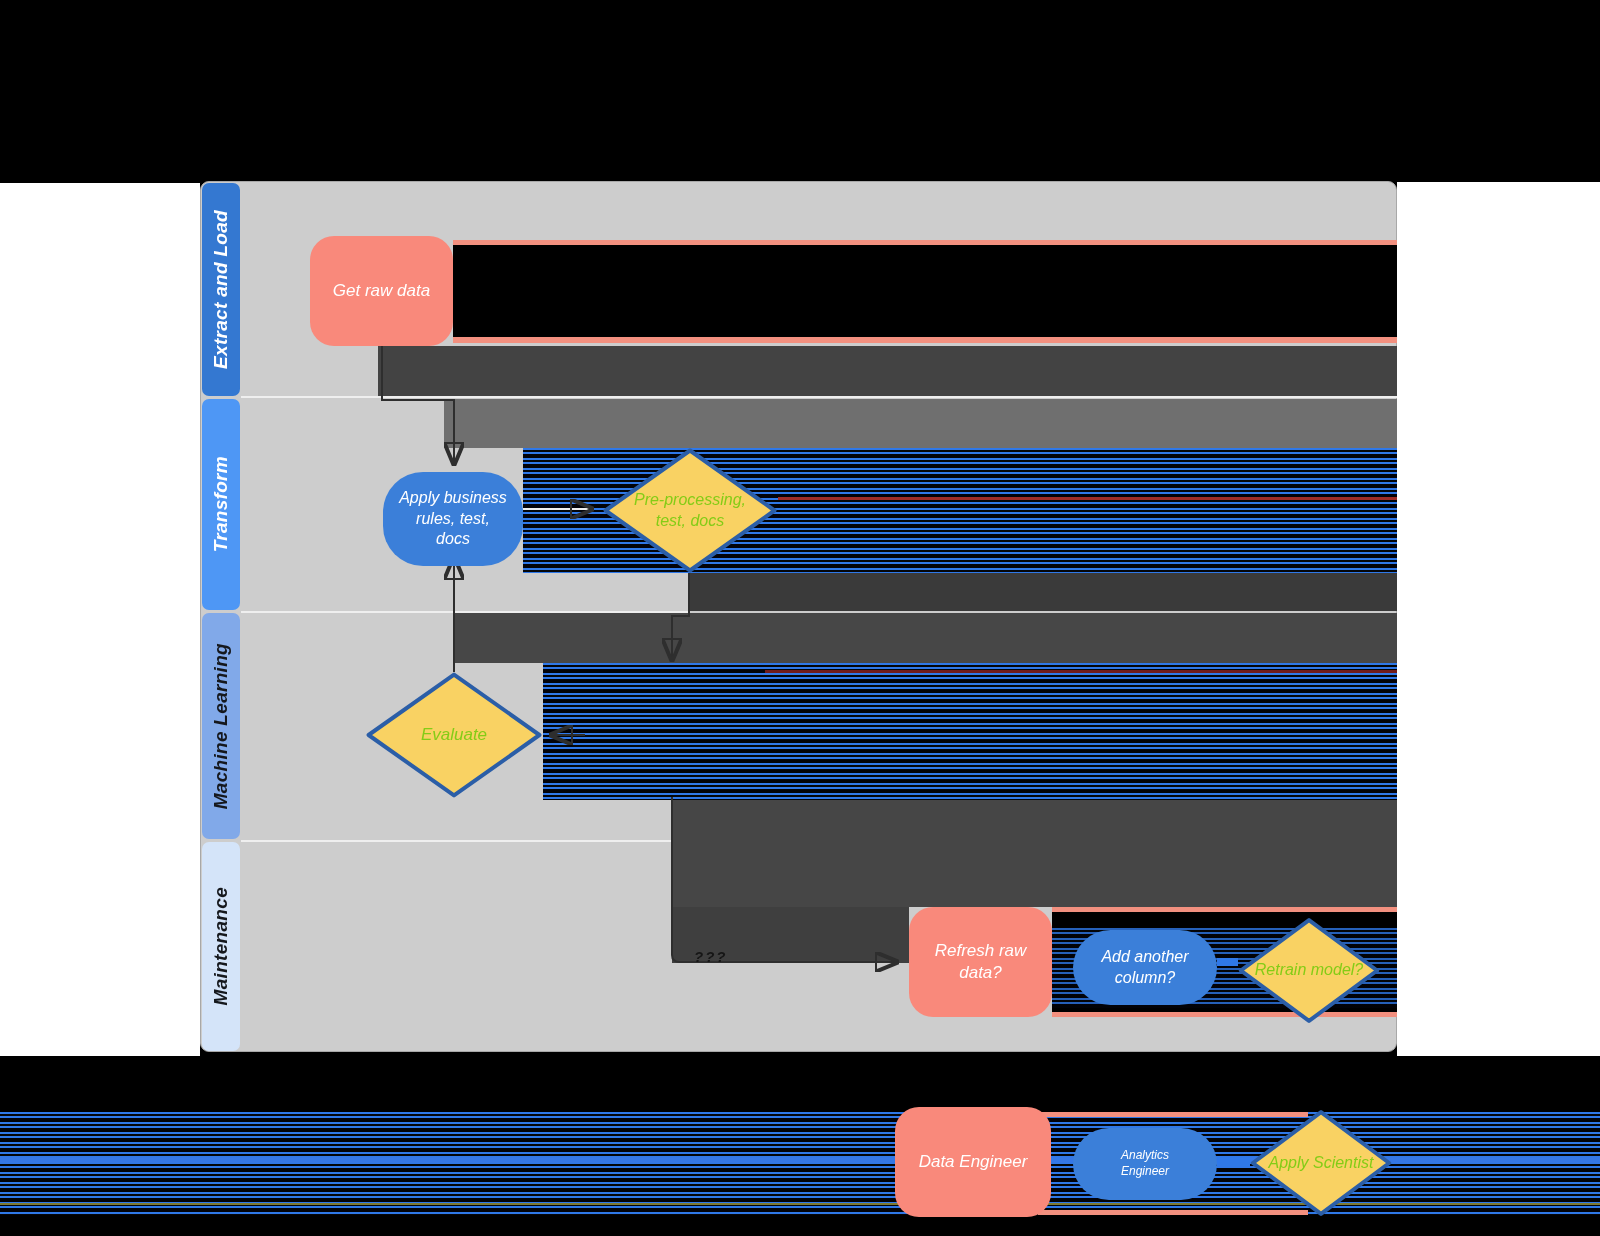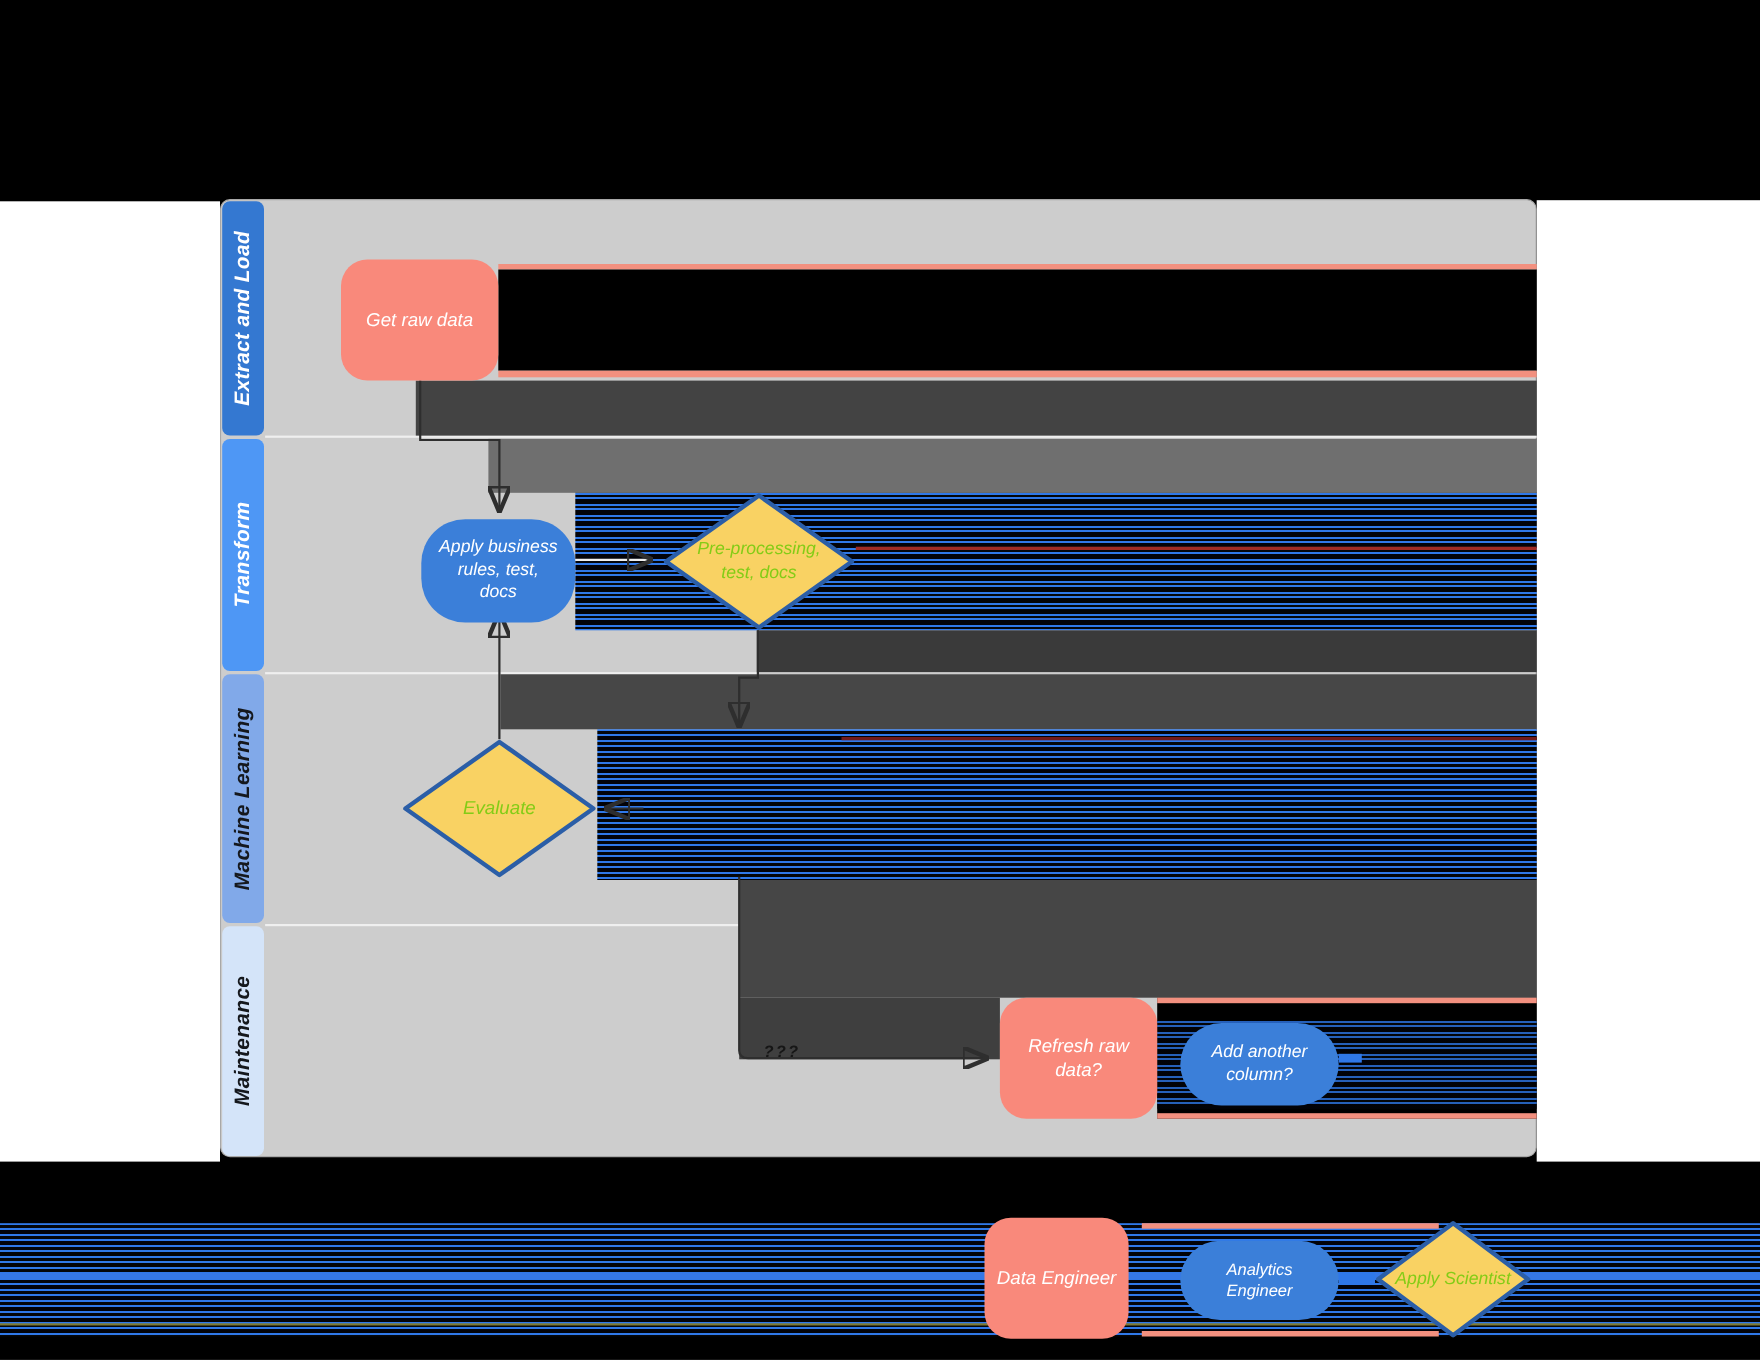--- a/index.html
+++ b/index.html
@@ -130,26 +130,32 @@
   <div class="abs node rect-node" style="left:909px;top:907px;width:143px;height:110px">
     <div class="ntext txt-light">Refresh raw
 data?</div>
   </div>
 
   <div class="abs node stadium-node" style="left:1073px;top:930px;width:144px;height:75px">
     <div class="ntext txt-light" style="font-size:16px">Add another
 column?</div>
   </div>
 
+  <div class="diamond" style="left:1238px;top:918px;width:142px;height:105px">
+    <svg viewBox="0 0 100 100" preserveAspectRatio="none">
+        <polygon points="50,2 98,50 50,98 2,50"></polygon>
+      </svg>
+    <div class="ntext txt-dark" style="font-size:16px;left:2%;width:96%">Retrain model?</div>
+  </div>
 
-  <div class="abs node rect-node" style="left:895px;top:1107px;width:131px;height:110px">
+  <div class="abs node rect-node" style="left:895px;top:1107px;width:156px;height:110px">
     <div class="ntext txt-light">Data Engineer</div>
   </div>
   <div class="abs node stadium-node" style="left:1073px;top:1128px;width:144px;height:72px">
-    <div class="ntext txt-light" style="font-size:15px">Analytics
+    <div class="ntext txt-light" style="font-size:12px">Analytics
 Engineer</div>
   </div>
   <div class="diamond" style="left:1250px;top:1110px;width:142px;height:106px">
     <svg viewBox="0 0 100 100" preserveAspectRatio="none">
         <polygon points="50,2 98,50 50,98 2,50"></polygon>
       </svg>
     <div class="ntext txt-dark" style="font-size:16px;left:2%;width:96%">Apply Scientist</div>
   </div>
 
 </div>

